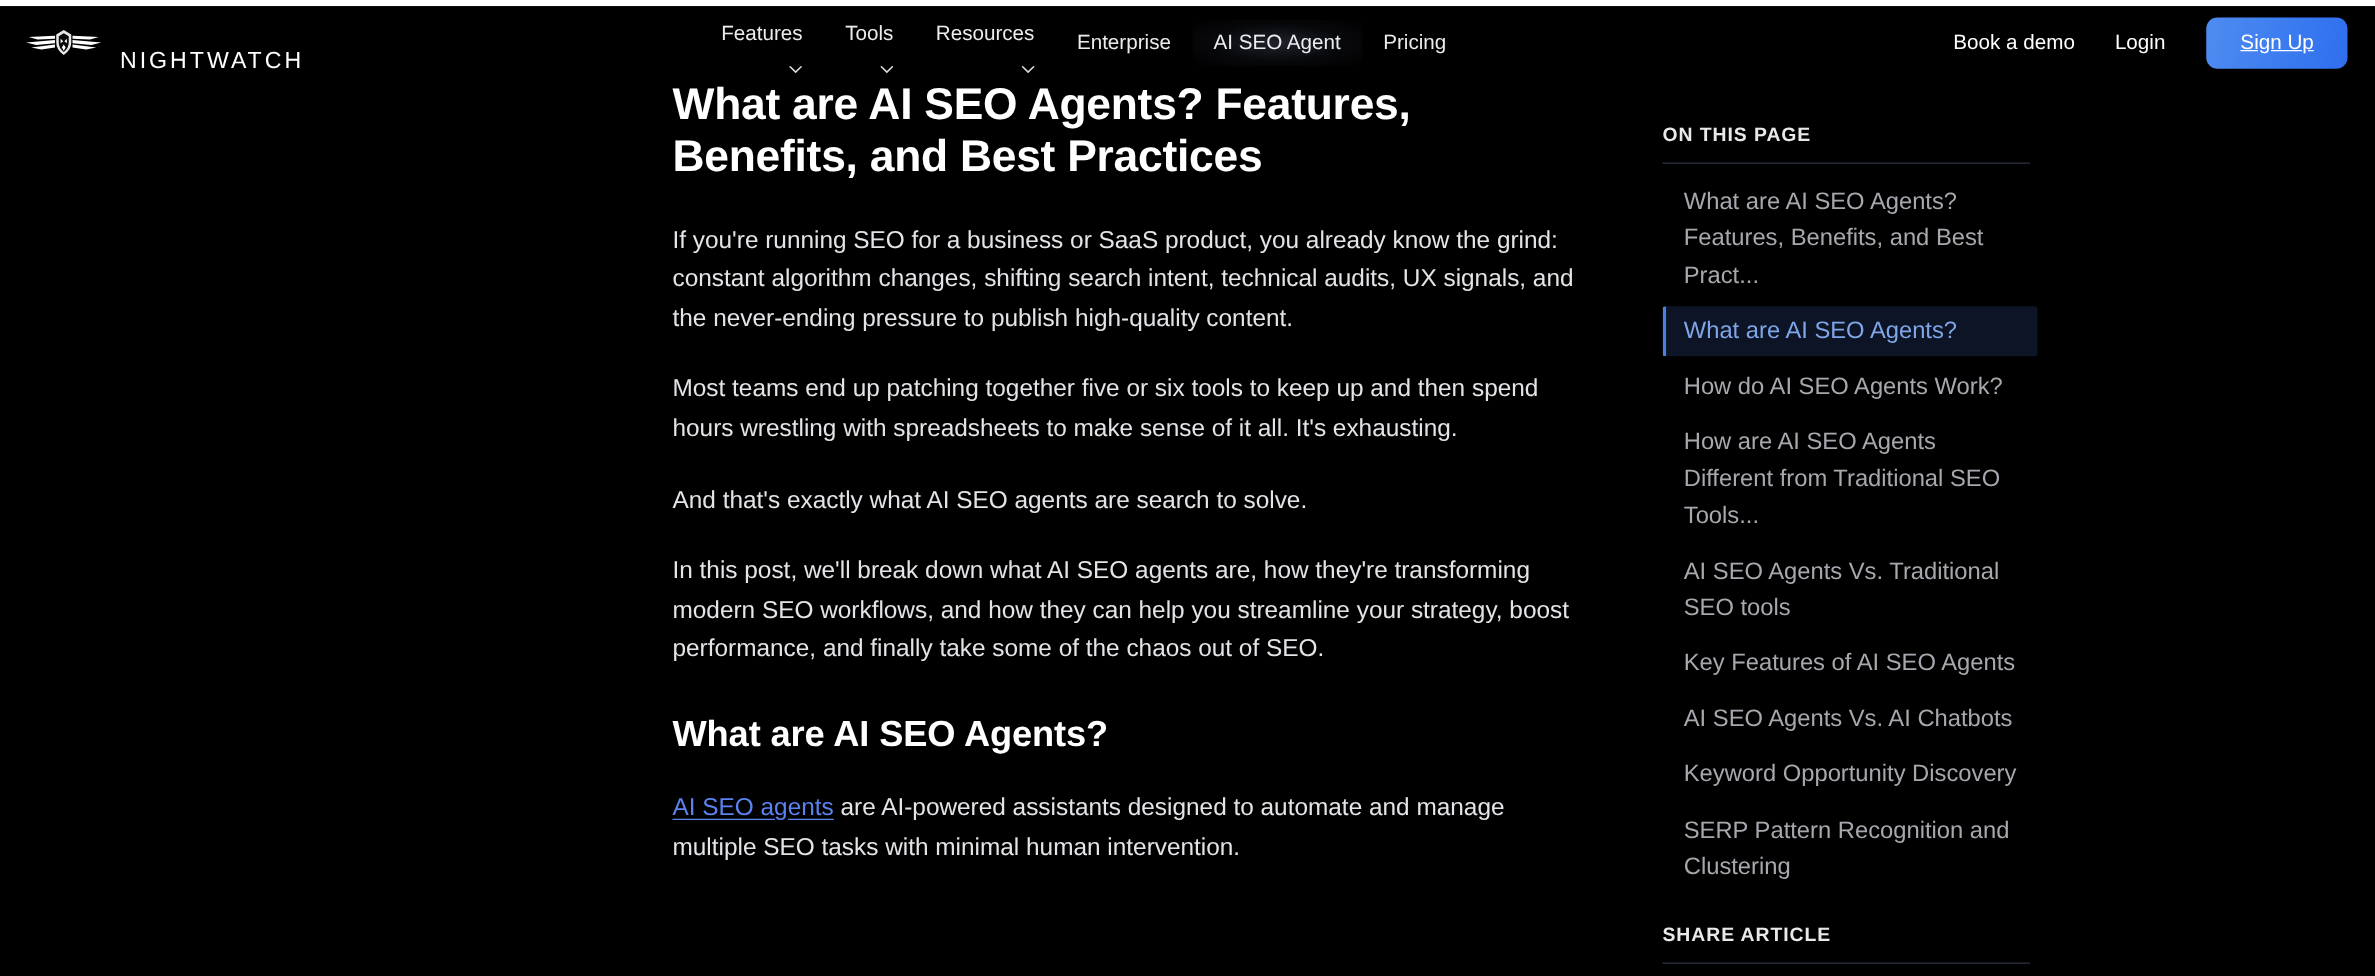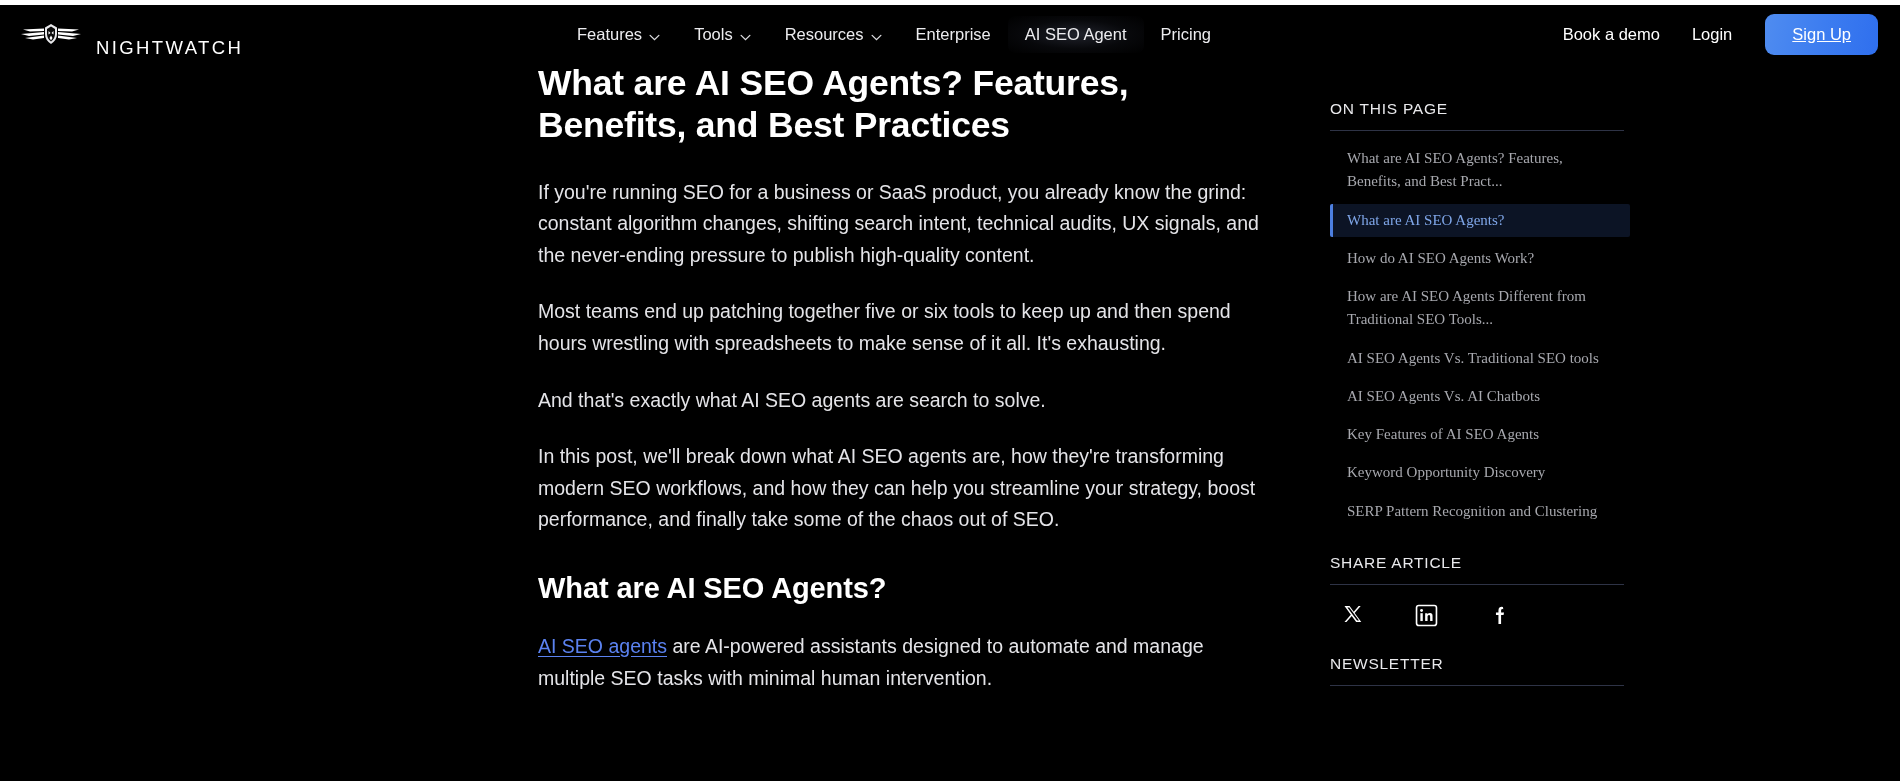--- a/index.html
+++ b/index.html
@@ -64,29 +64,30 @@
   .nav-center {
     position: absolute;
     left: 560px;
     display: flex;
     align-items: center;
     gap: 0px;
   }
   .nav-item {
     position: relative;
     display: flex;
-    align-items: flex-start;
+    align-items: flex-end;
     gap: 7px;
     padding: 9px 17px;
     font-size: 16.5px;
     color: #ececef;
     white-space: nowrap;
     cursor: pointer;
     border-radius: 7px;
     text-decoration: none;
+    flex-direction: column;
   }
   .nav-item.active {
     background: radial-gradient(ellipse at 50% 50%, rgba(58,62,78,0.55) 0%, rgba(22,24,32,0.35) 55%, rgba(0,0,0,0) 100%);
   }
   .chev {
     width: 11px;
     height: 7px;
     display: inline-block;
     position: relative;
     top: 1px;
@@ -164,47 +165,46 @@
   
   .rail {
     position: absolute;
     top: 100px;
     left: 1330px;
     width: 300px;
   }
 
   .rail-heading {
     font-size: 15.5px;
-    font-weight: 400;
+    font-weight: 700;
     letter-spacing: 0.75px;
     color: #e9e9ec;
     margin-bottom: 12px;
   }
   .rail-rule {
     height: 1px;
     width: 294px;
     background: #2e3346;
     margin-bottom: 11px;
   }
 
   .toc-list { display: block; }
 
   .toc-item {
     display: block;
     position: relative;
-    font-size: 15px;
+    font-size: 19px;
     line-height: 1.55;
     color: #a7a8ae;
     padding: 5px 10px 5px 14px;
     margin-bottom: 5px;
     cursor: pointer;
     text-decoration: none;
     border-left: 3px solid transparent;
     border-radius: 2px;
-    font-family: Liberation Serif, serif;
   }
   .toc-item.active {
     color: #7fa6e8;
     background: #0c1425;
     border-left: 3px solid #4d7fe0;
   }
 
   .share-block { margin-top: 26px; }
   .share-icons {
     display: flex;
@@ -318,22 +318,22 @@
 
   <div class="rail-heading">ON THIS PAGE</div>
   <div class="rail-rule"></div>
 
   <nav class="toc-list">
     <a class="toc-item" href="#">What are AI SEO Agents? Features, Benefits, and Best Pract...</a>
     <a class="toc-item active" href="#">What are AI SEO Agents?</a>
     <a class="toc-item" href="#">How do AI SEO Agents Work?</a>
     <a class="toc-item" href="#">How are AI SEO Agents Different from Traditional SEO Tools...</a>
     <a class="toc-item" href="#">AI SEO Agents Vs. Traditional SEO tools</a>
+    <a class="toc-item" href="#">Key Features of AI SEO Agents</a>
     <a class="toc-item" href="#">AI SEO Agents Vs. AI Chatbots</a>
-    <a class="toc-item" href="#">Key Features of AI SEO Agents</a>
     <a class="toc-item" href="#">Keyword Opportunity Discovery</a>
     <a class="toc-item" href="#">SERP Pattern Recognition and Clustering</a>
   </nav>
 
   <div class="share-block">
     <div class="rail-heading">SHARE ARTICLE</div>
     <div class="rail-rule"></div>
     <div class="share-icons">
 
       <span>

